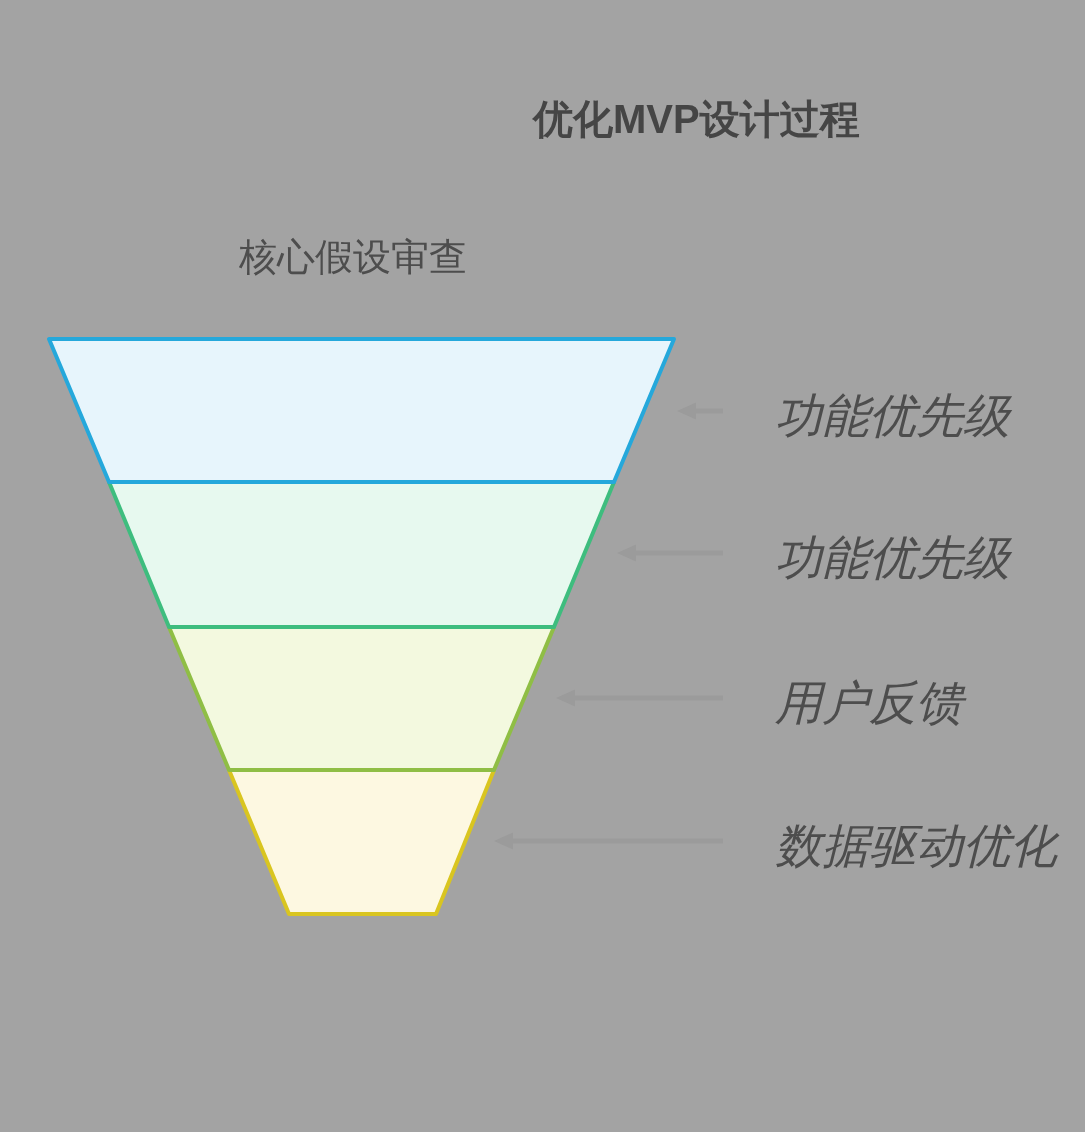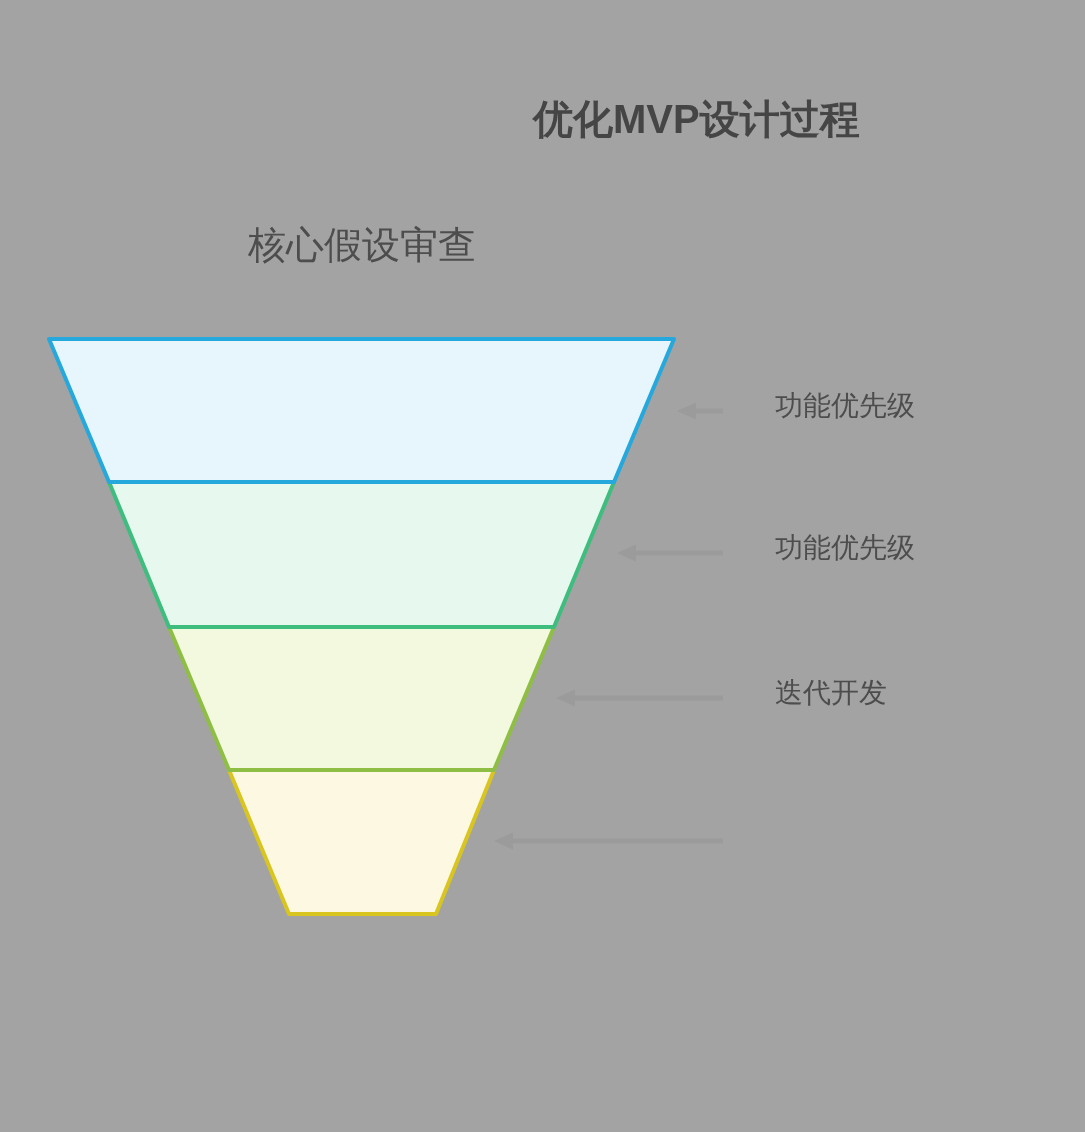--- a/index.html
+++ b/index.html
@@ -27,21 +27,21 @@
     line-height: 1;
     white-space: nowrap;
     color: var(--text_color, #4d4d4d);
     font-size: 38px;
   }
   .title {
     font-size: 40px;
     font-weight: bold;
     color: var(--title_color, #454545);
   }
-  .funnel-side-label { font-size: 28px; }
+  .funnel-side-label { font-size: 47px; font-style: italic; }
 </style>
 </head>
 <body>
 
 <div class="canvas">
 
   <svg class="diagram-svg" width="1085" height="1132" viewBox="0 0 1085 1132">
 
     <polygon points="229,770 494,770 436,914 289,914" stroke-width="4" stroke-linejoin="round" fill="#fdf8e1" stroke="#d9c520"></polygon>
 
@@ -67,23 +67,24 @@
     </g>
 
     <g>
       <line x1="509" y1="841" x2="723" y2="841" stroke-width="5" stroke="#9b9b9b"></line>
       <polygon points="494,841 513,832.5 513,849.5" fill="#9b9b9b"></polygon>
     </g>
   </svg>
 
   <div class="txt title" style="left:533px; top:99px;">优化MVP设计过程</div>
 
-  <div class="txt" style="left:239px; top:226px;margin-left:9px;">核心假设审查</div>
+  <div class="txt" style="left:239px; top:238px;">核心假设审查</div>
 
   <div class="txt funnel-side-label" style="left:775px; top:392px;">功能优先级</div>
 
   <div class="txt funnel-side-label" style="left:775px; top:534px;">功能优先级</div>
 
-  <div class="txt funnel-side-label" style="left:775px; top:679px;">迭代开发</div>
+  <div class="txt funnel-side-label" style="left:775px; top:679px;">用户反馈</div>
 
+  <div class="txt funnel-side-label" style="left:775px; top:822px;">数据驱动优化</div>
 
 
 </div>
 
 </body></html>

